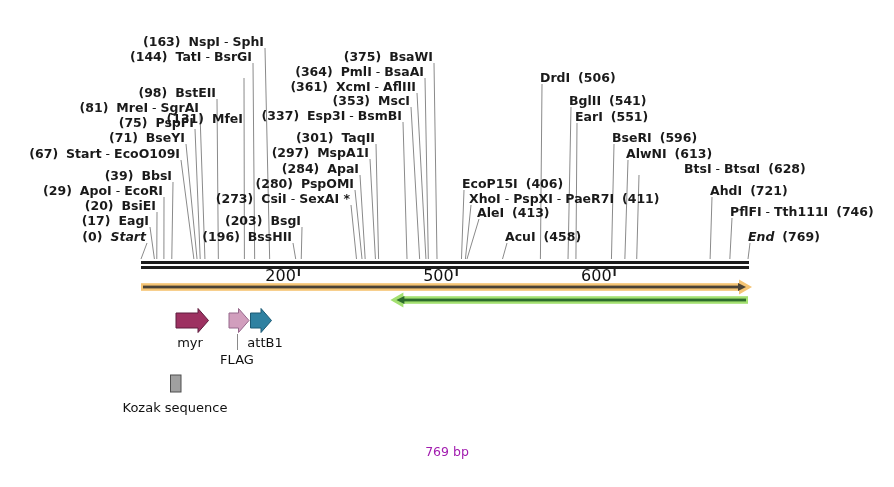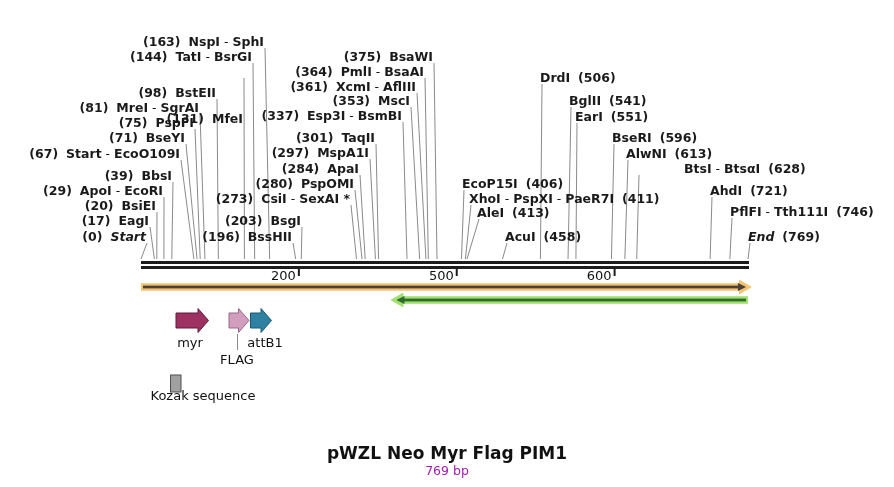--- a/index.html
+++ b/index.html
@@ -10,21 +10,21 @@
   #map-svg{position:absolute;left:0;top:0;width:894px;height:487px;}
   .site-label{
     position:absolute;white-space:nowrap;font-size:12.5px;color:#1a1a1a;
     line-height:15px;height:15px;
   }
   .site-label .pos{font-weight:700;color:#1a1a1a;}
   .site-label .nm{font-weight:700;}
   .site-label .sep{font-weight:400;}
   .site-label.italic .nm{font-style:italic;}
   .ruler-label{
-    position:absolute;font-size:13px;color:#111;white-space:nowrap;
+    position:absolute;font-size:16px;color:#111;white-space:nowrap;
     transform:translateX(-100%);line-height:13px;
   }
   .feat-label{
     position:absolute;font-size:13px;color:#111;white-space:nowrap;
     transform:translateX(-50%);line-height:15px;
   }
   #seq-line{
     position:absolute;left:141px;top:261px;width:608px;height:8px;
     border-top:3px solid #1c1c1c;border-bottom:3px solid #1c1c1c;
     box-sizing:border-box;
@@ -140,22 +140,21 @@
       <div class="site-label" style="top: 161px; left: 637px; margin-left: 47px;"><span class="nm"><span>BtsI</span><span class="sep"> - </span><span>BtsαI</span></span>&nbsp; <span class="pos">(628)</span></div>
       <div class="site-label" style="top: 183px; left: 710px;"><span class="nm"><span>AhdI</span></span>&nbsp; <span class="pos">(721)</span></div>
       <div class="site-label" style="top: 204px; left: 730px;"><span class="nm"><span>PflFI</span><span class="sep"> - </span><span>Tth111I</span></span>&nbsp; <span class="pos">(746)</span></div>
       <div class="site-label italic" style="top: 229px; left: 748px;"><span class="nm"><span>End</span></span>&nbsp; <span class="pos">(769)</span></div>
       <div class="ruler-label" style="left: 295.867px; top: 269px;">200</div>
       <div class="ruler-label" style="left: 453.735px; top: 269px;">500</div>
       <div class="ruler-label" style="left: 611.602px; top: 269px;">600</div>
       <div class="feat-label" style="left: 190px; top: 335px;">myr</div>
       <div class="feat-label" style="left: 237px; top: 352px;">FLAG</div>
       <div class="feat-label" style="left: 265px; top: 335px;">attB1</div>
-      <div class="feat-label" style="left: 175px; top: 388px; margin-left: 28px;">Kozak sequence</div>
+      <div class="feat-label" style="left: 175px; top: 400px;">Kozak sequence</div>
     </div>
 
 
   <div id="title-block">
-    <div id="map-title">pWZL Neo Myr Flag PIM1</div>
     <div id="map-subtitle">769 bp</div>
   </div>
 
 </div>
 
 </body></html>

